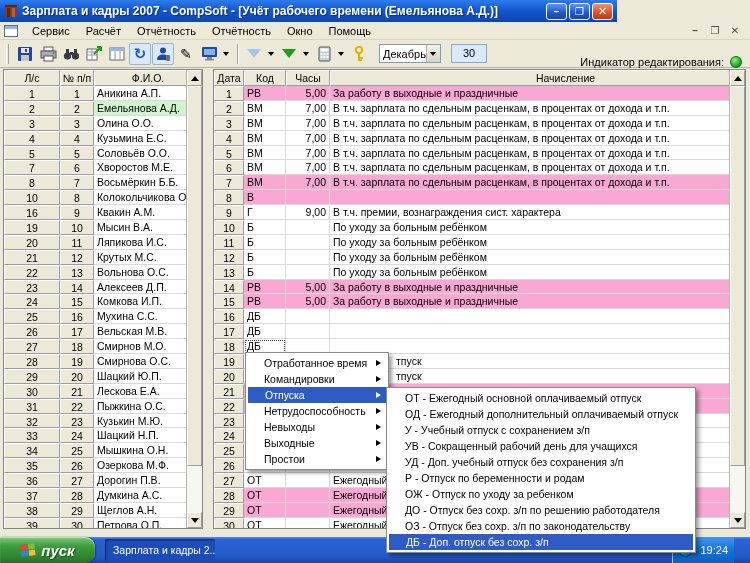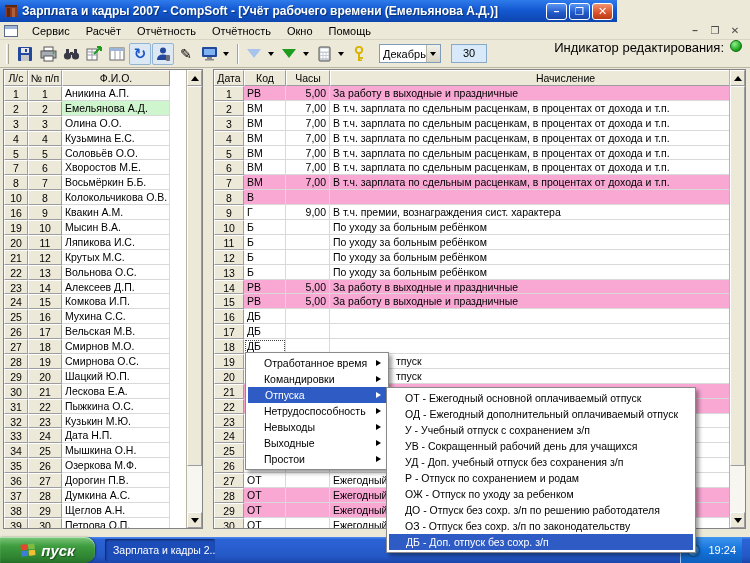--- a/index.html
+++ b/index.html
@@ -43,34 +43,34 @@
   .tsep{width:2px;height:20px;border-left:1px solid #A8A490;border-right:1px solid #fff;margin:0 4px;}
   .refresh-glyph{font-size:15px;color:#1A57C8;font-weight:bold;line-height:15px;}
   .pen-glyph{font-size:14px;line-height:14px;}
   .combo{margin-left:8px;width:62px;height:19px;border:1px solid #7F9DB9;background:#fff;
     display:flex;align-items:center;font-size:11px;}
   .combo .cval{flex:1;padding-left:3px;}
   .combo .cbtn{width:15px;height:17px;background:linear-gradient(180deg,#F2F1EA,#D8D4C4);
     border-left:1px solid #B9B5A4;display:flex;align-items:center;justify-content:center;}
   .daybox{margin-left:10px;width:36px;height:19px;border:1px solid #8AA8C8;background:#D8EAF9;
     font-size:11px;text-align:center;line-height:17px;}
-  .indicator{position:absolute;right:8px;top:0;height:28px;display:flex;align-items:flex-start;font-size:13px;}
+  .indicator{position:absolute;right:8px;top:0;height:28px;display:flex;align-items:flex-end;font-size:11px;}
   .green-dot{width:12px;height:12px;border-radius:50%;margin-left:6px;
     background:radial-gradient(circle at 35% 30%,#8FF08F,#17A017 70%,#0A700A);border:1px solid #0A700A;}
 
   
   .gridtab{position:absolute;top:69px;height:460px;overflow:hidden;border:1px solid #848484;background:#fff;}
   #left-table{left:3px;width:200px;}
   #right-table{left:213px;width:533px;}
   .row{display:flex;height:14.9px;font-size:10.5px;line-height:14px;}
   .hrow{height:16px;line-height:15px;}
   .cell{flex:0 0 auto;overflow:hidden;white-space:nowrap;}
   .btncell{background:#ECE9D8;border:1px solid;border-color:#FFFFFF #9D9DA1 #9D9DA1 #FFFFFF;text-align:center;}
   .datacell{background:#fff;border-right:1px solid #D9D9D9;border-bottom:1px solid #D9D9D9;padding:0 3px;}
-  .lc0{width:24px;text-align:center;} .lc1{width:34px;} .lc2{width:108px;}
+  .lc0{width:56px;text-align:center;} .lc1{width:34px;} .lc2{width:108px;}
   .rc0{width:30px;} .rc1{width:42px;} .rc2{width:44px;} .rc3{width:471px;}
   .num{text-align:right;}
   .selperson{background:#CFF5CF;}
   .wk{background:#f9a8d4;}
   .focuscell{outline:1px dotted #444;outline-offset:-2px;}
   .frag{padding-left:66px;}
 
   
   .vsb{position:absolute;top:0;right:0;width:16px;height:458px;background:#F7F6F1;border-left:1px solid #B9B5A4;}
   .sbtn{position:absolute;left:0;width:15px;height:16px;background:#ECE9D8;
@@ -98,21 +98,21 @@
     background:linear-gradient(180deg,#4E8DF1 0%,#2B63D6 10%,#2458C6 75%,#1A45AB 100%);
     display:flex;align-items:center;}
   .startbtn{width:95px;height:26px;border-radius:0 10px 10px 0;position:relative;
     background:linear-gradient(180deg,#7BC87B 0%,#3F9C3F 35%,#2E8330 80%,#256E28 100%);
     box-shadow:inset 0 1px 1px #B8E4B8, 1px 0 2px rgba(0,0,0,.4);
     display:flex;align-items:center;justify-content:center;gap:5px;}
   .startbtn .stxt{color:#fff;font-size:15px;font-weight:bold;font-style:italic;text-shadow:1px 1px 1px #1C501C;}
   .taskitem{margin-left:10px;width:110px;height:22px;border-radius:2px;background:#1C4CB8;
     box-shadow:inset 1px 1px 2px rgba(0,0,0,.5);display:flex;align-items:center;gap:4px;
     padding:0 4px;color:#fff;font-size:10.5px;white-space:nowrap;overflow:hidden;}
-  .tray{position:absolute;right:8px;top:0;height:26px;width:62px;
+  .tray{position:absolute;right:16px;top:0;height:26px;width:62px;
     background:linear-gradient(180deg,#3F96EF 0%,#1473DB 50%,#0E5FBE 100%);
     border-left:1px solid #9FC8F2;display:flex;align-items:center;justify-content:flex-end;
     padding-right:6px;gap:8px;}
   .tray .clock{color:#fff;font-size:11px;}
   .volume{width:13px;height:13px;border-radius:50%;
     background:radial-gradient(circle at 35% 30%,#BFE2FF,#2E86E0 65%,#155FAE);border:1px solid #0F4E94;}
 </style>
 </head>
 <body>
 
@@ -386,21 +386,21 @@
           <div class="cell datacell lc2">Пыжкина О.С.</div>
         </div>
         <div class="row">
           <div class="cell btncell lc0">32</div>
           <div class="cell btncell lc1">23</div>
           <div class="cell datacell lc2">Кузькин М.Ю.</div>
         </div>
         <div class="row">
           <div class="cell btncell lc0">33</div>
           <div class="cell btncell lc1">24</div>
-          <div class="cell datacell lc2">Дата Н.П.</div>
+          <div class="cell datacell lc2">Шацкий Н.П.</div>
         </div>
         <div class="row">
           <div class="cell btncell lc0">34</div>
           <div class="cell btncell lc1">25</div>
           <div class="cell datacell lc2">Мышкина О.Н.</div>
         </div>
         <div class="row">
           <div class="cell btncell lc0">35</div>
           <div class="cell btncell lc1">26</div>
           <div class="cell datacell lc2">Озеркова М.Ф.</div>
@@ -646,21 +646,21 @@
       <div class="mitem">Выходные<span class="subarrow"></span></div>
       <div class="mitem">Простои<span class="subarrow"></span></div>
     </div>
 
   <div class="popup" id="submenu">
       <div class="mitem">ОТ - Ежегодный основной оплачиваемый отпуск</div>
       <div class="mitem">ОД - Ежегодный дополнительный оплачиваемый отпуск</div>
       <div class="mitem">У - Учебный отпуск с сохранением з/п</div>
       <div class="mitem">УВ - Сокращенный рабочий день для учащихся</div>
       <div class="mitem">УД - Доп. учебный отпуск без сохранения з/п</div>
-      <div class="mitem">Р - Отпуск по сохранением и родам</div>
+      <div class="mitem">Р - Отпуск по беременности и родам</div>
       <div class="mitem">ОЖ - Отпуск по уходу за ребенком</div>
       <div class="mitem">ДО - Отпуск без сохр. з/п по решению работодателя</div>
       <div class="mitem">ОЗ - Отпуск без сохр. з/п по законодательству</div>
       <div class="mitem sel">ДБ - Доп. отпуск без сохр. з/п</div>
     </div>
 
   <div class="taskbar">
     <div class="startbtn">
       <svg width="16" height="14" viewBox="0 0 16 14" style="transform:rotate(-6deg)">
         <rect x="1" y="1" width="6.5" height="5.5" fill="#E2482C" rx="1"></rect>

